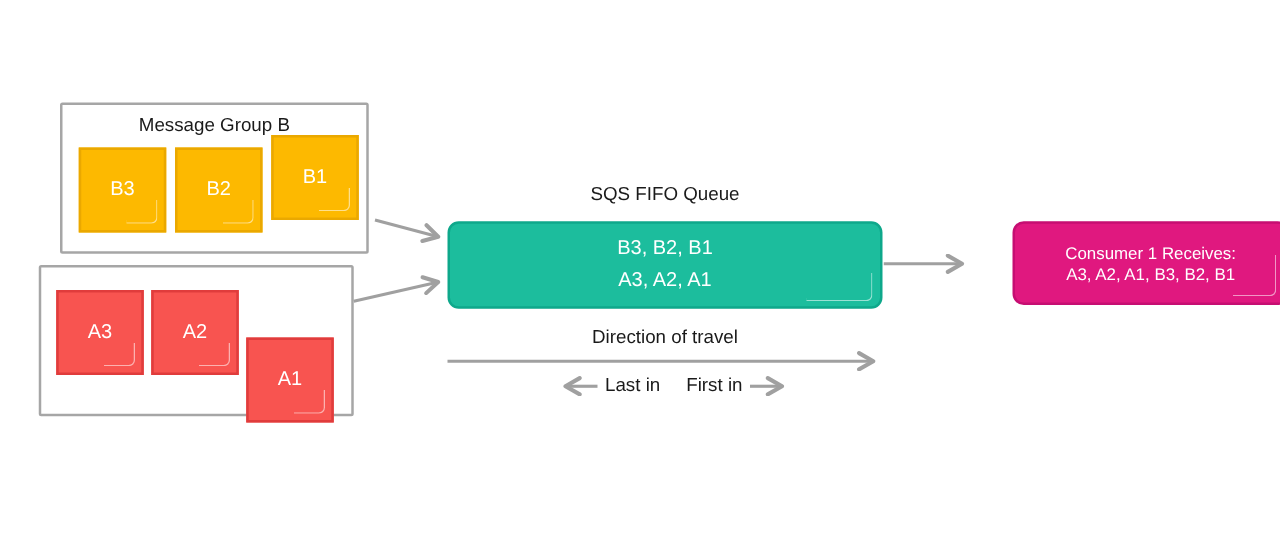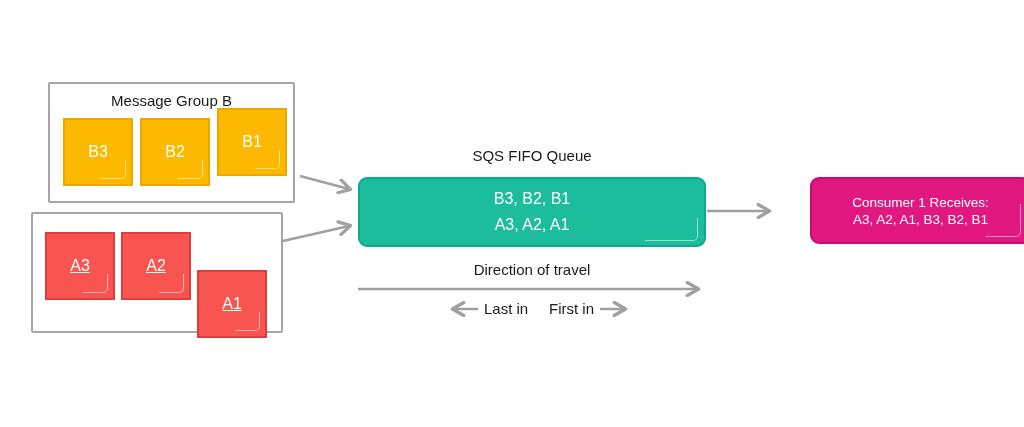--- a/index.html
+++ b/index.html
@@ -46,21 +46,20 @@
     color: #ffffff;
     font-size: 16px;
   }
   .tile-yellow {
     background: var(--yellow, #fdb900);
     border: 2px solid var(--yellow-border, #eaa800);
   }
   .tile-red {
     background: var(--red, #f85450);
     border: 2px solid var(--red-border, #e03c3c);
-    text-decoration: underline;
   }
 
   
   .corner {
     position: absolute;
     border-right: 1.5px solid rgba(255,255,255,0.55);
     border-bottom: 1.5px solid rgba(255,255,255,0.55);
     border-bottom-right-radius: 5px;
     pointer-events: none;
   }

